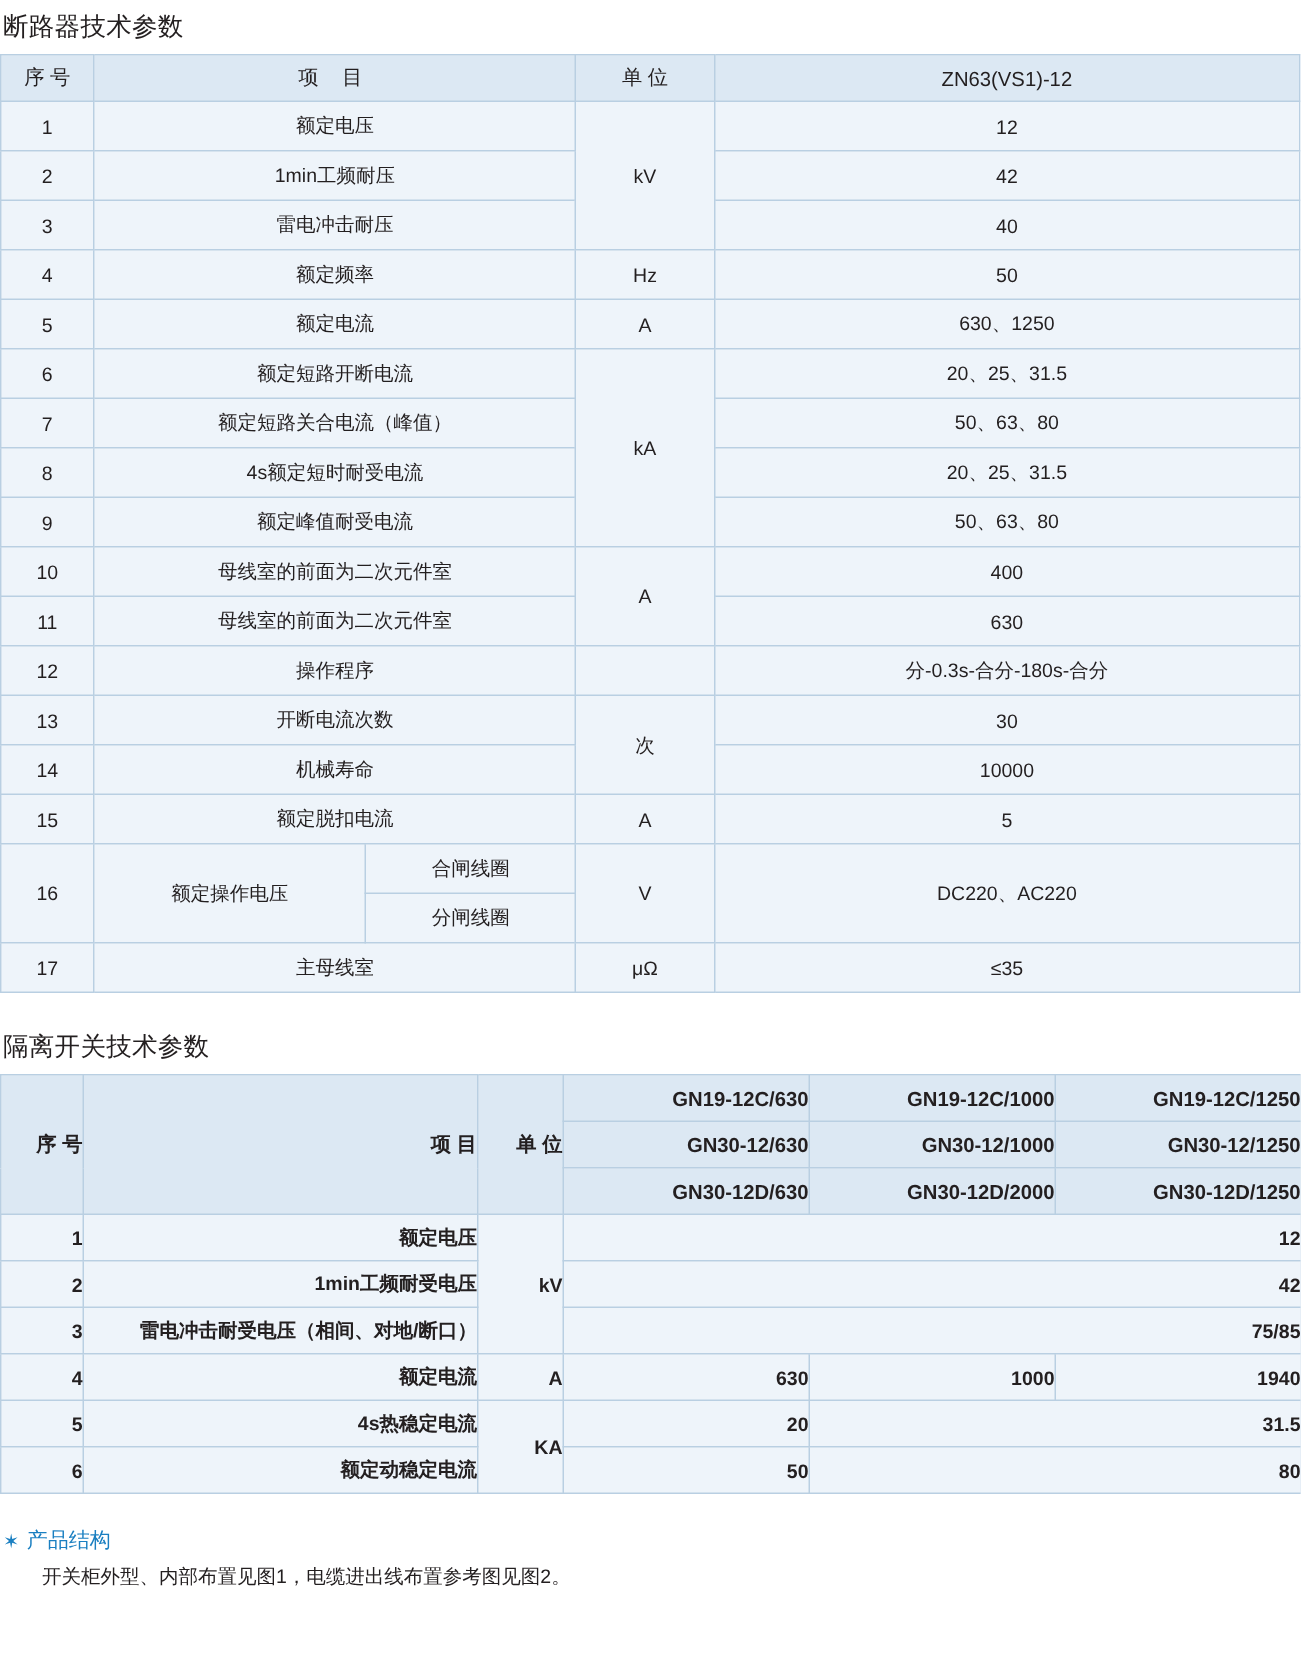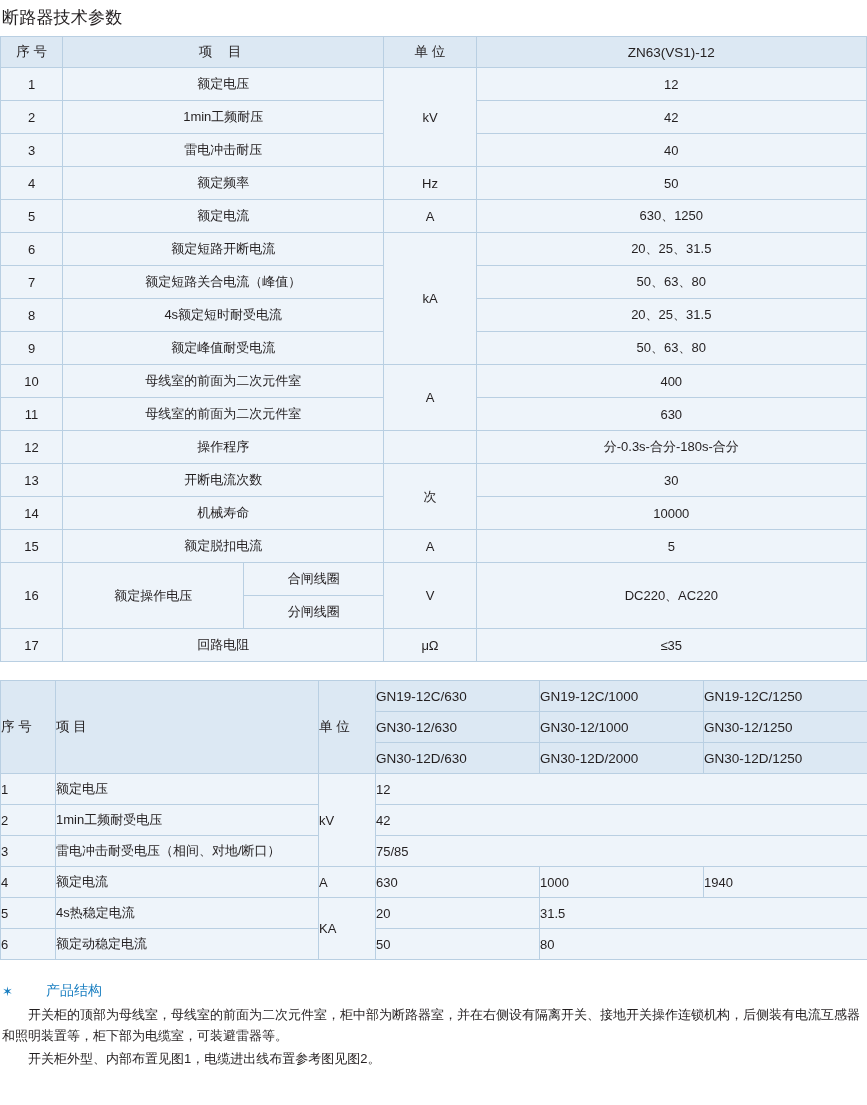--- a/index.html
+++ b/index.html
@@ -51,27 +51,28 @@
   .hdr-item{letter-spacing:6px;}
   
   table.spec2{
     border-collapse:collapse;
     width:867px;
     table-layout:fixed;
     margin-top:0;
   }
   table.spec2 td{
     border:1px solid #b9cfe2;
-    text-align:left;
+    text-align:right;
     vertical-align:middle;
     font-size:13px;
     color:#231f20;
     padding:0;
     height:30px;
     background:#eef4fa;
+    font-weight:bold;
   }
   table.spec2 td.head{
     background:#dce8f3;
     font-size:13.5px;
   }
   .gap{height:18px;}
   .struct-head{
     display:flex;
     align-items:center;
     gap:5px;
@@ -79,21 +80,20 @@
   }
   .struct-head .gear{
     color:#1a7fc1;
     font-size:13px;
     line-height:1;
   }
   .struct-head .t{
     color:#1a7fc1;
     font-size:14px;
     font-weight:normal;
-    margin-left:28px;
   }
   .para{
     font-size:13px;
     line-height:21px;
     color:#231f20;
     text-indent:26px;
     margin:2px 0 0 2px;
   }
 </style>
 </head>
@@ -208,29 +208,30 @@
         <td rowspan="2" class="left">额定操作电压</td>
         <td class="left-sub">合闸线圈</td>
         <td rowspan="2">V</td>
         <td rowspan="2">DC220、AC220</td>
       </tr>
       <tr>
         <td class="left-sub">分闸线圈</td>
       </tr>
       <tr>
         <td>17</td>
-        <td colspan="2" class="left">回路电阻</td>
+        <td colspan="2" class="left">主母线室</td>
         <td>μΩ</td>
         <td>≤35</td>
       </tr>
     </tbody>
   </table>
 
   <div class="gap"></div>
 
+  <div class="section-title">隔离开关技术参数</div>
 
   <table class="spec2">
     <colgroup>
       <col style="width:55px">
       <col style="width:263px">
       <col style="width:57px">
       <col style="width:164px">
       <col style="width:164px">
       <col style="width:164px">
     </colgroup>
@@ -294,16 +295,15 @@
     </tbody>
   </table>
 
   <div class="gap"></div>
 
   <div class="struct-head">
     <span class="gear">✶</span>
     <span class="t">产品结构</span>
   </div>
 
-  <div class="para">开关柜的顶部为母线室，母线室的前面为二次元件室，柜中部为断路器室，并在右侧设有隔离开关、接地开关操作连锁机构，后侧装有电流互感器和照明装置等，柜下部为电缆室，可装避雷器等。</div>
   <div class="para">开关柜外型、内部布置见图1，电缆进出线布置参考图见图2。</div>
 
 </div>
 
 </body></html>

